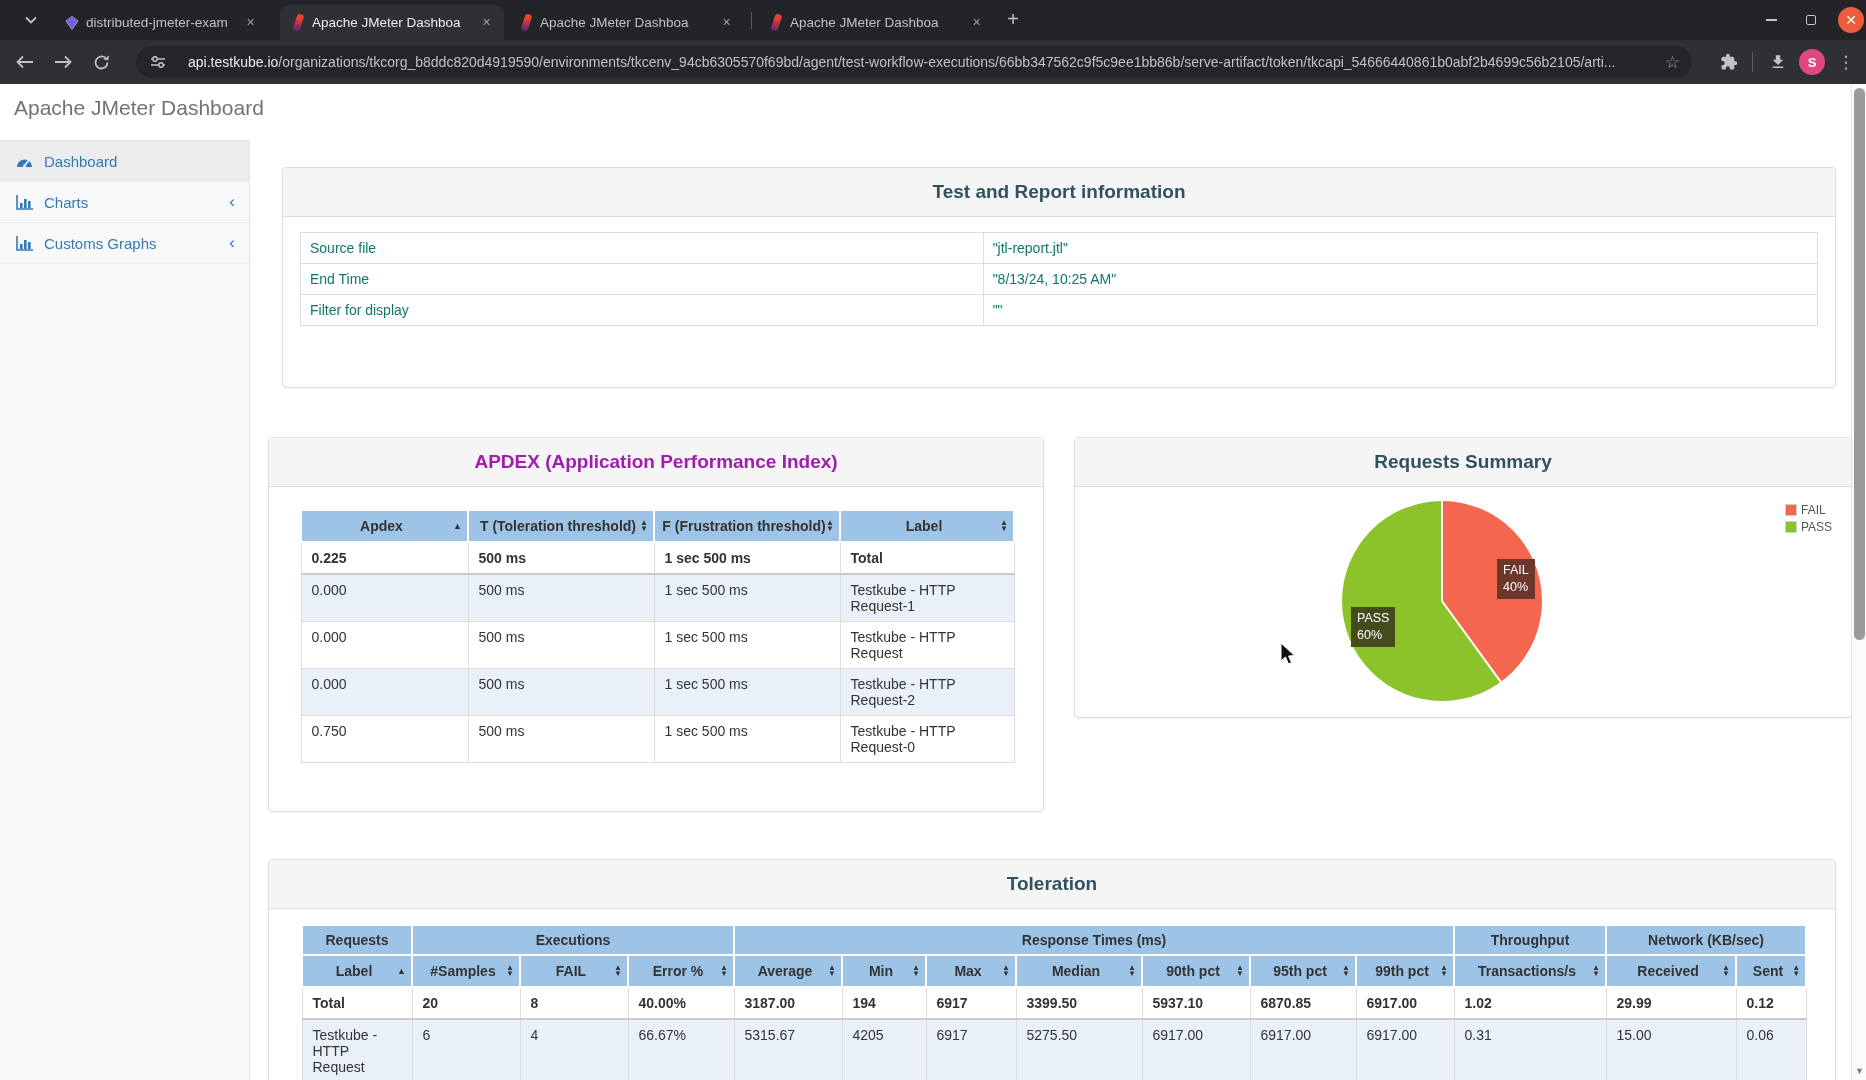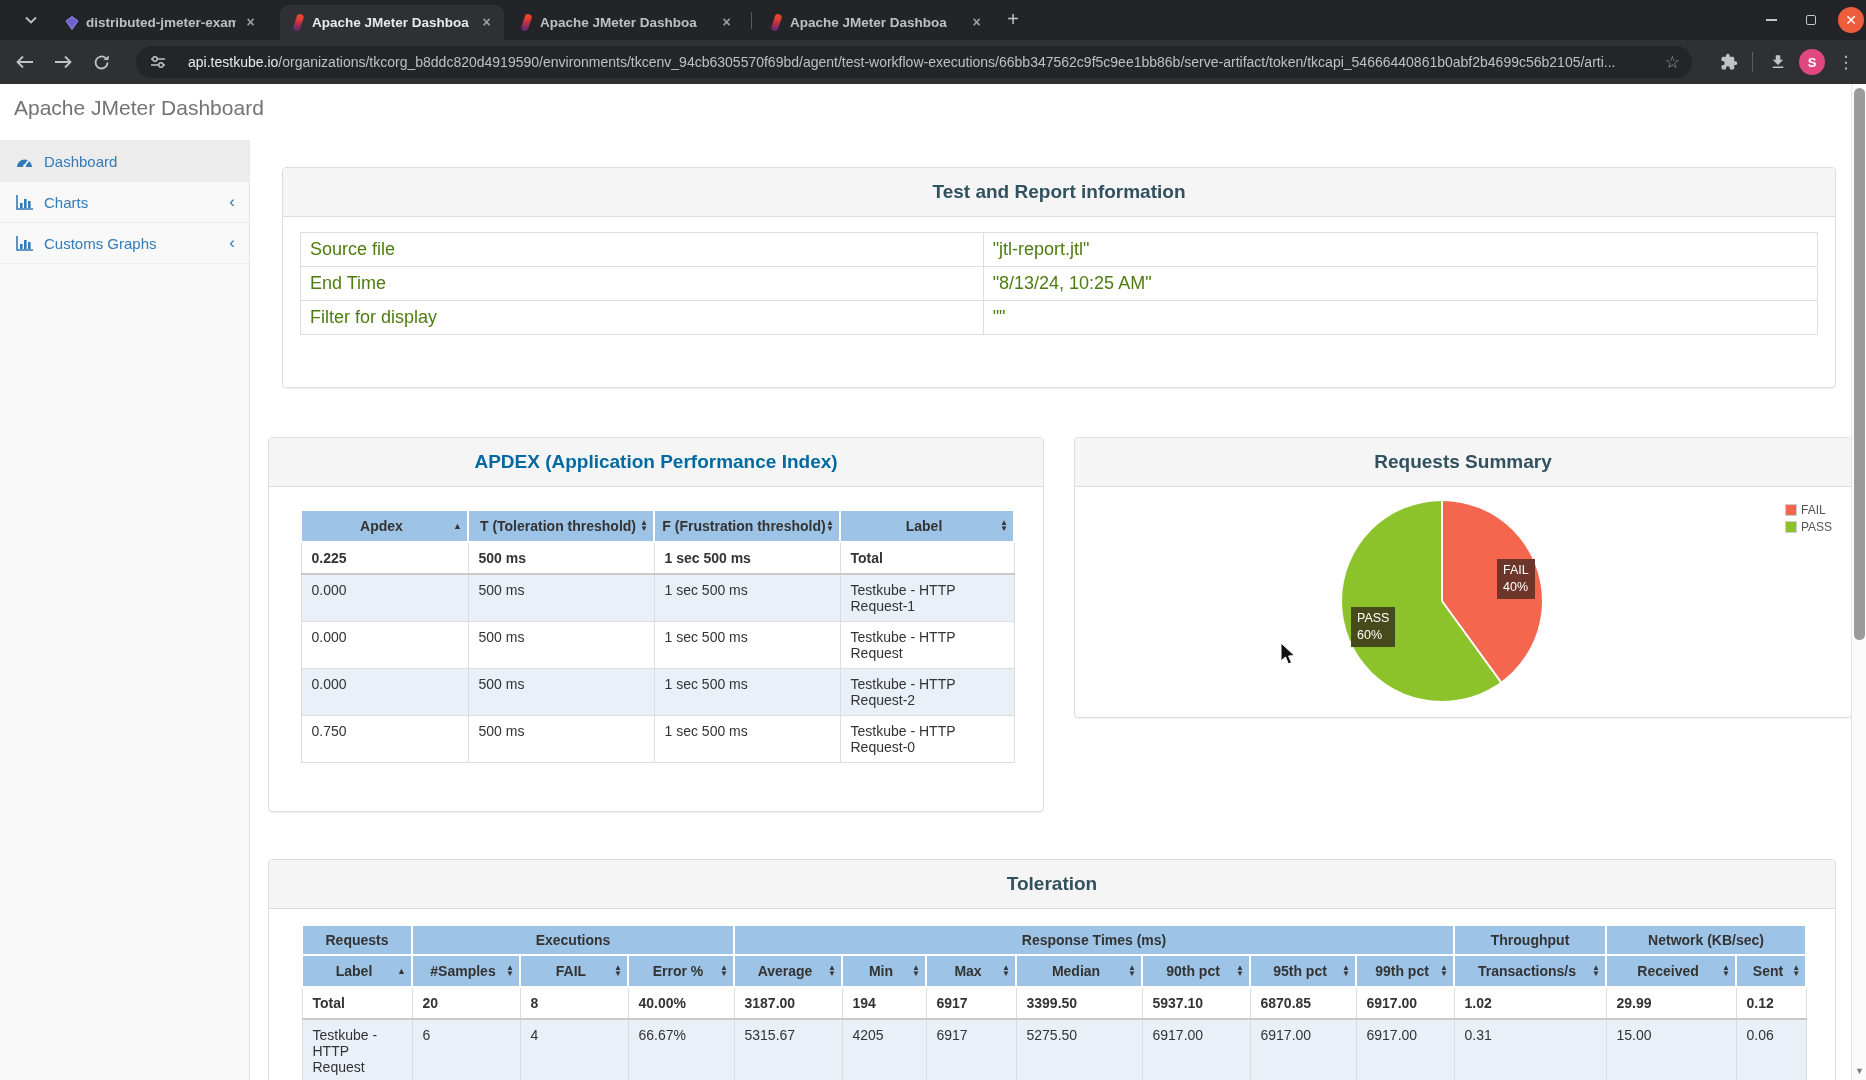--- a/index.html
+++ b/index.html
@@ -3,21 +3,21 @@
 <meta charset="utf-8">
 <style>
   * { margin:0; padding:0; box-sizing:border-box; }
   html,body { width:1866px; height:1080px; overflow:hidden; background:#fff;
     font-family:"Liberation Sans", sans-serif; }
   .screen { position:absolute; inset:0; width:1866px; height:1080px; overflow:hidden; }
 
   
   .tabbar { position:absolute; left:0; top:0; width:1866px; height:40px; background:#232427; }
   .tab { position:absolute; top:5px; height:35px; display:flex; align-items:center;
-         color:#bdc1c6; font-size:13.5px; overflow:hidden; white-space:nowrap; cursor:default;font-weight:bold; }
+         color:#bdc1c6; font-size:13.5px; overflow:hidden; white-space:nowrap; cursor:default; }
   .tab .title { flex:1; overflow:hidden; margin:0 6px; }
   .tab.active { background:#2f3034; border-radius:9px 9px 0 0; color:#e8eaed; }
   .tab-sep { position:absolute; top:12px; width:1px; height:17px; background:#56585c; }
   .fav { width:16px; height:16px; margin-left:10px; flex:none; display:flex; align-items:center; justify-content:center; }
   .jmeter-fav { width:7px; height:17px; border-radius:3px; transform:rotate(18deg);
                 background:linear-gradient(165deg,#e7452f 25%,#b92f47 55%,#6f2a6e 85%); }
   .tab-x { width:17px; height:17px; margin-right:9px; flex:none; text-align:center; line-height:16px;
            font-size:14px; color:#9aa0a6; border-radius:50%; }
   .tabsearch { position:absolute; left:18px; top:9px; width:26px; height:22px; border-radius:6px;
                display:flex; align-items:center; justify-content:center; }
@@ -53,25 +53,25 @@
   .side-item { position:relative; height:41px; display:flex; align-items:center; padding-left:16px;
                color:#337ab7; font-size:15px; border-bottom:1px solid #ececec; cursor:pointer; }
   .side-item.active { background:#ececec;text-align:right; }
   .side-item .sicon { width:20px; margin-right:8px; display:flex; }
   .side-item .chev { position:absolute; right:14px; color:#337ab7; font-size:17px; }
 
   .panel { position:absolute; background:#fff; border:1px solid #ddd; border-radius:4px;
            box-shadow:0 1px 1px rgba(0,0,0,.05); }
   .panel-hd { background:#f5f5f5; border-bottom:1px solid #ddd; border-radius:3px 3px 0 0;
               text-align:center; font-size:19px; font-weight:bold; color:#31515e; padding:13px 10px; }
-  .panel-hd.blue { color:#0369a1; }
+  .panel-hd.blue { color:#a21caf; }
   .panel-bd { padding:15px 17px; }
 
   
-  table.kv { width:100%; border-collapse:collapse; font-size:18px; color:#4d7c0f; }
+  table.kv { width:100%; border-collapse:collapse; font-size:14px; color:#0f766e; }
   table.kv td { border:1px solid #ddd; padding:6px 9px; height:31px; }
   table.kv td.k { width:45%; }
 
   
   table.dt { border-collapse:collapse; font-size:14px; color:#333; table-layout:fixed; }
   table.dt th { background:#9dc3e6; font-weight:bold; text-align:center; padding:7px 12px 7px 6px;
                 border:2px solid #fff; position:relative; cursor:pointer; }
   table.dt th.grp { padding:6px 4px; }
   table.dt td { border:1px solid #ddd; padding:7px 10px; vertical-align:top; overflow:hidden; }
   table.dt tr.row-total td { font-weight:bold; border-bottom:2px solid #c9c9c9; }

